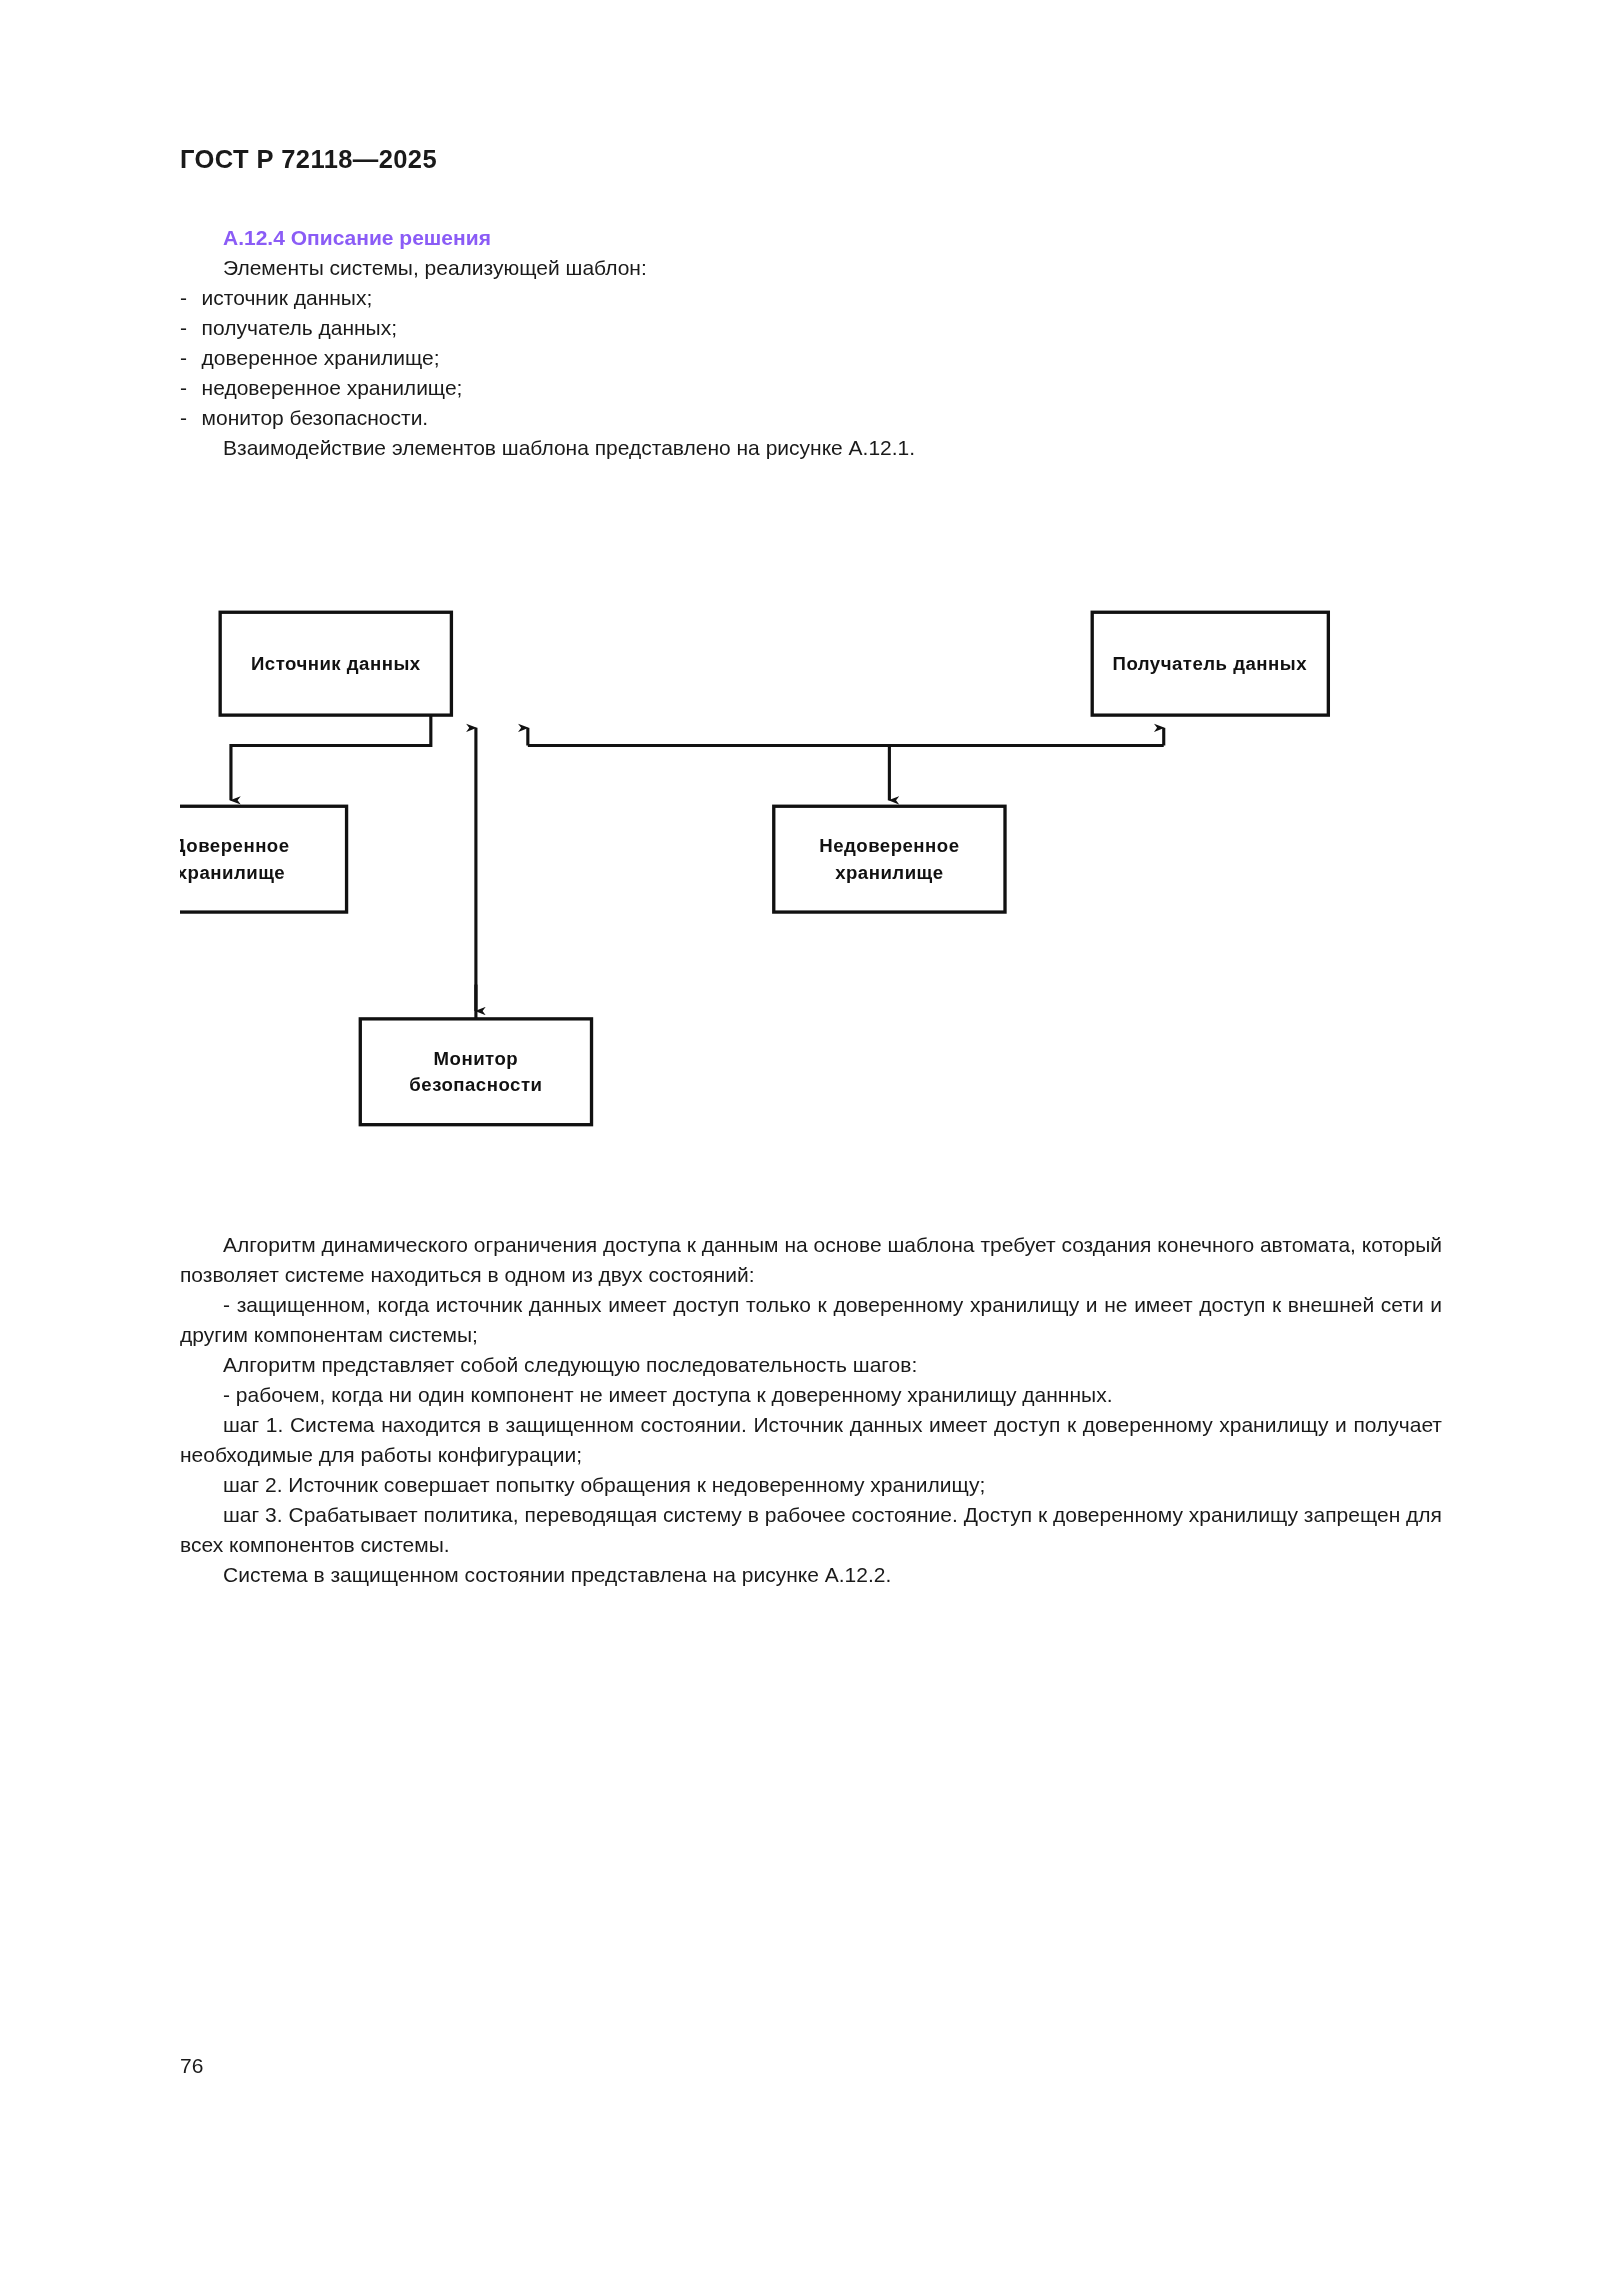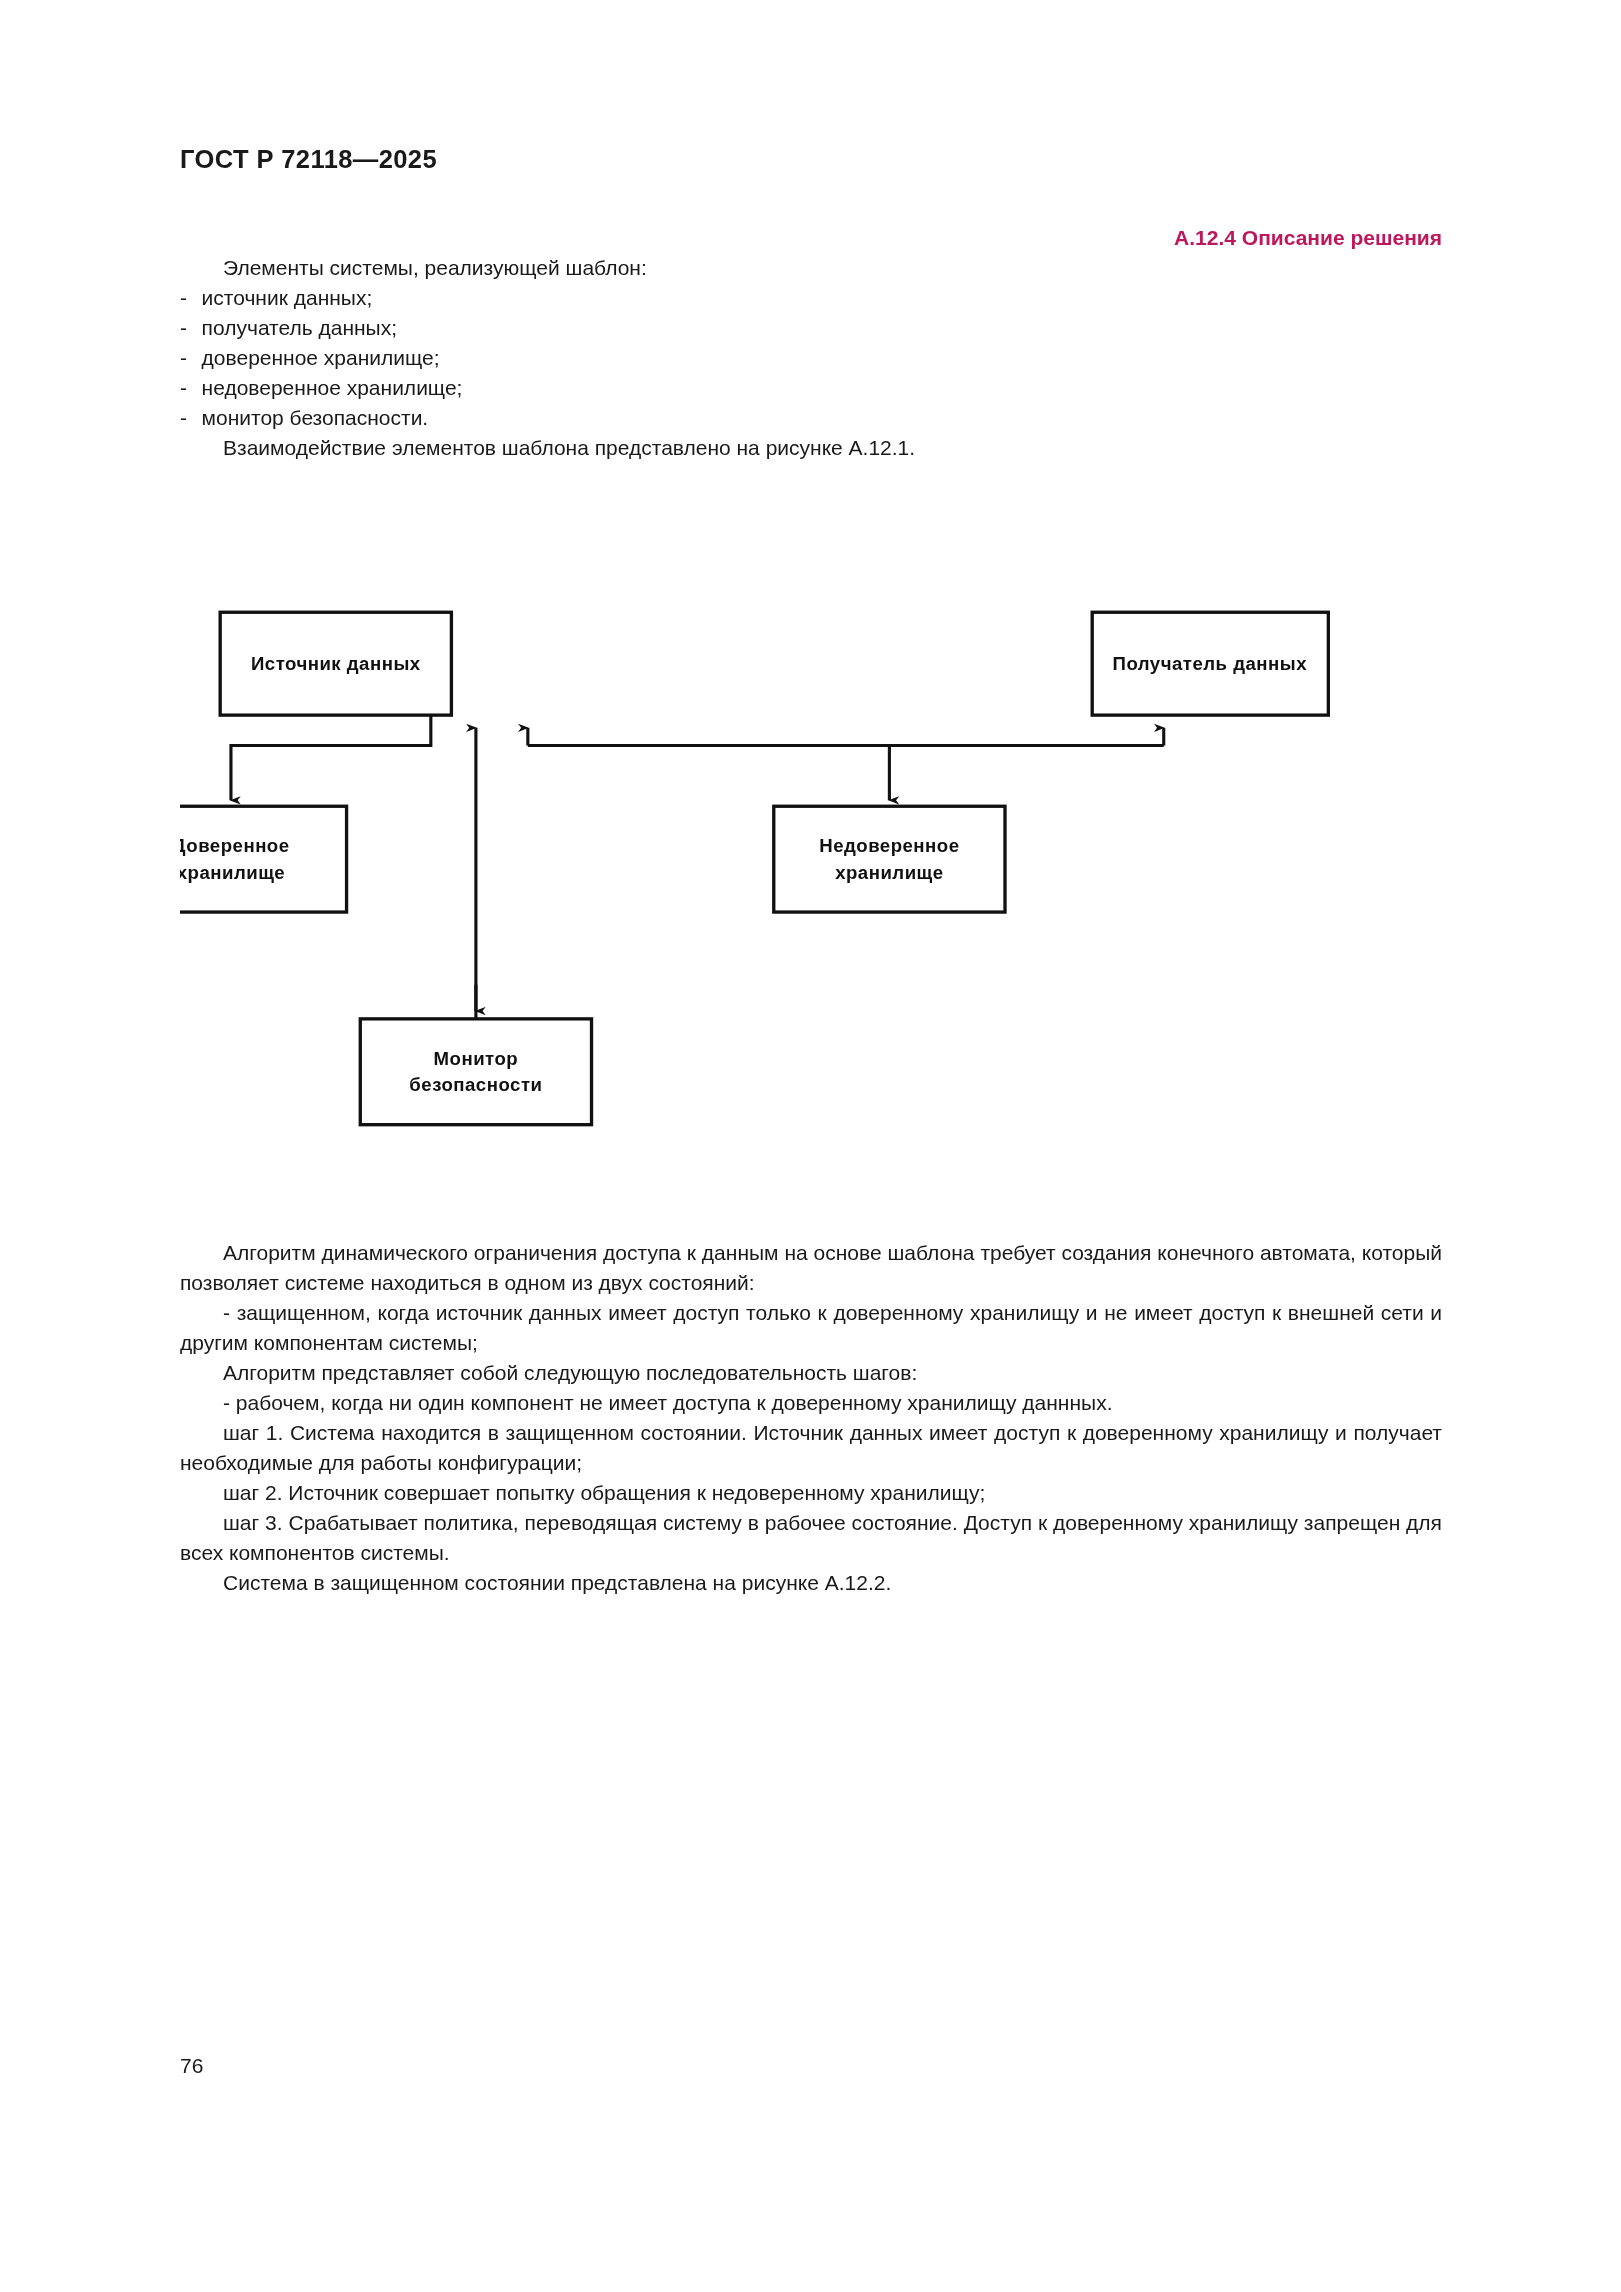--- a/index.html
+++ b/index.html
@@ -52,22 +52,21 @@
   }
   p.body.indent {
     text-indent: 43px;
   }
   p.section-head {
     margin: 0;
     font-size: 21px;
     line-height: 30px;
     font-weight: bold;
     text-indent: 43px;
-    color: #be185d;
-    text-align: right;
+    color: #8b5cf6;
   }
 
   ul.dashlist {
     list-style: none;
     margin: 0;
     padding: 0;
   }
   ul.dashlist li {
     font-size: 21px;
     line-height: 30px;
@@ -111,21 +110,20 @@
     line-height: 29px;
     color: #1a1a1a;
   }
 
   
   .text-col-2 {
     position: absolute;
     left: 180px;
     top: 1230px;
     width: 1262px;
-    margin-top: 8px;
   }
 
   
   .folio {
     position: absolute;
     left: 180px;
     top: 2054px;
     font-size: 21px;
     color: #1a1a1a;
   }

